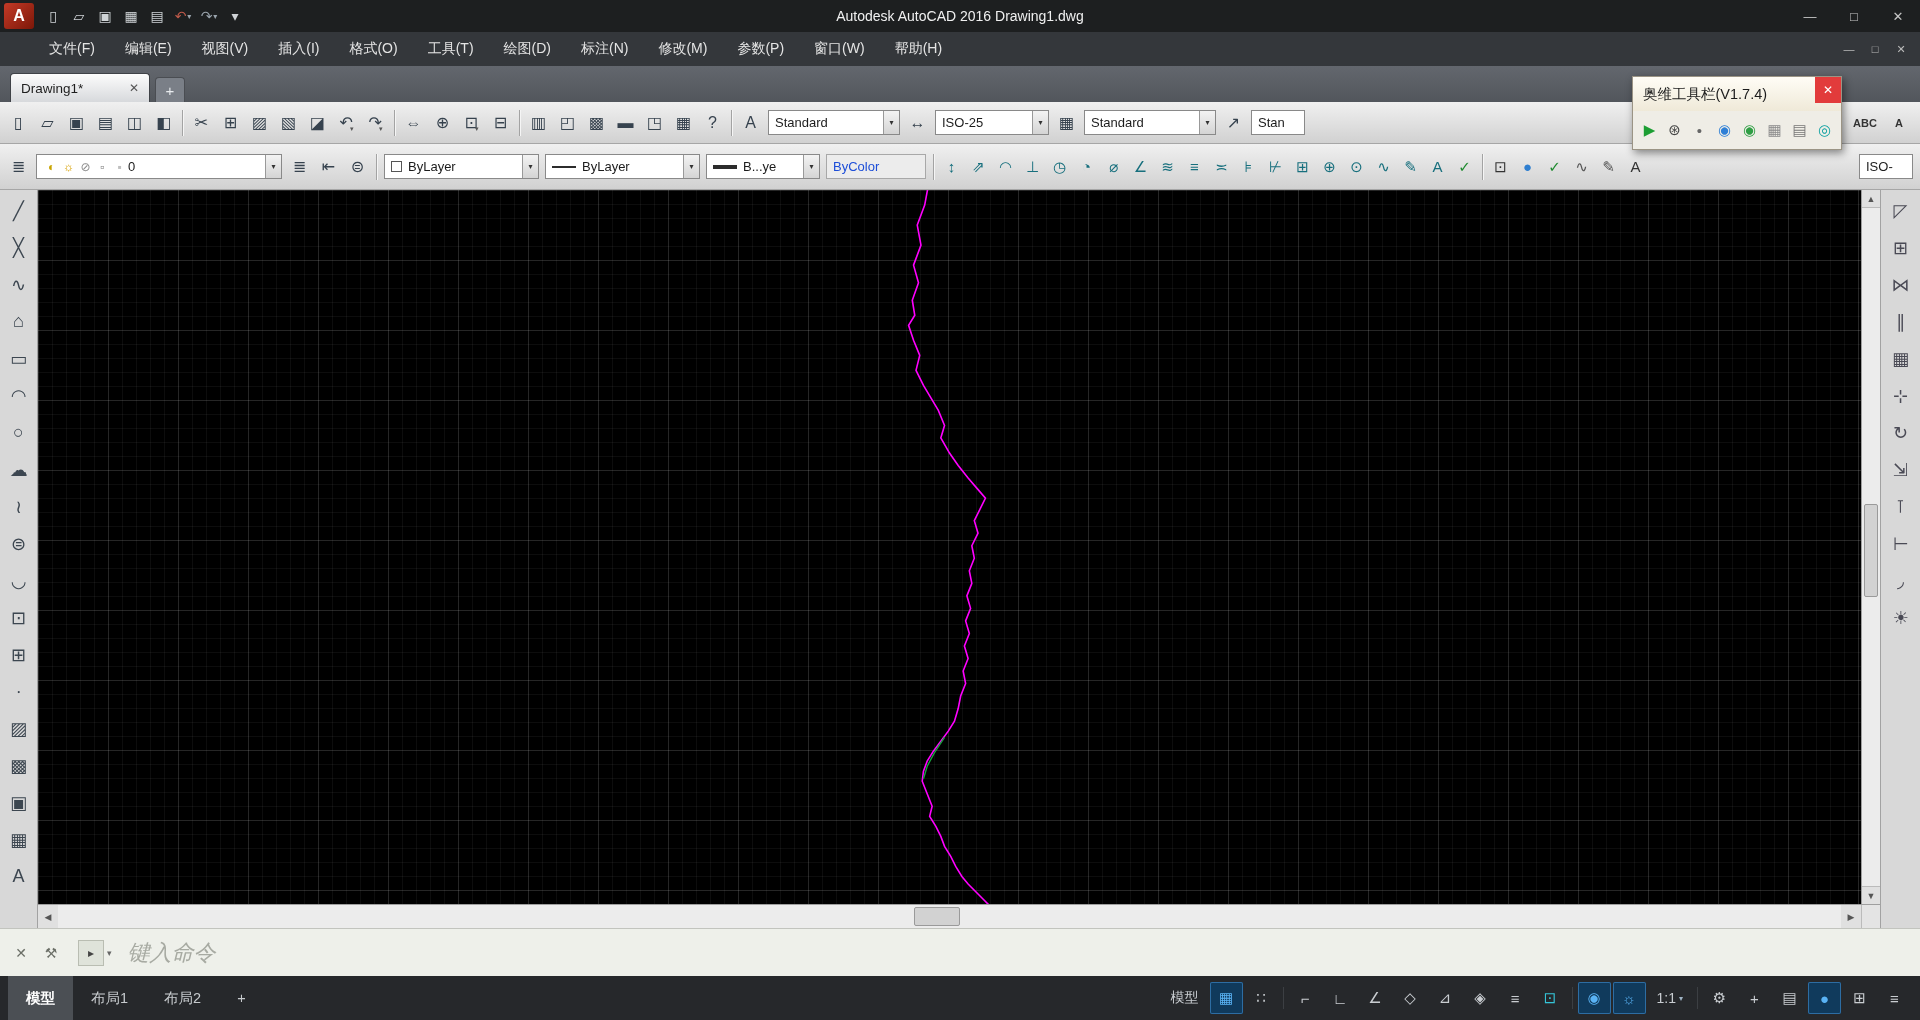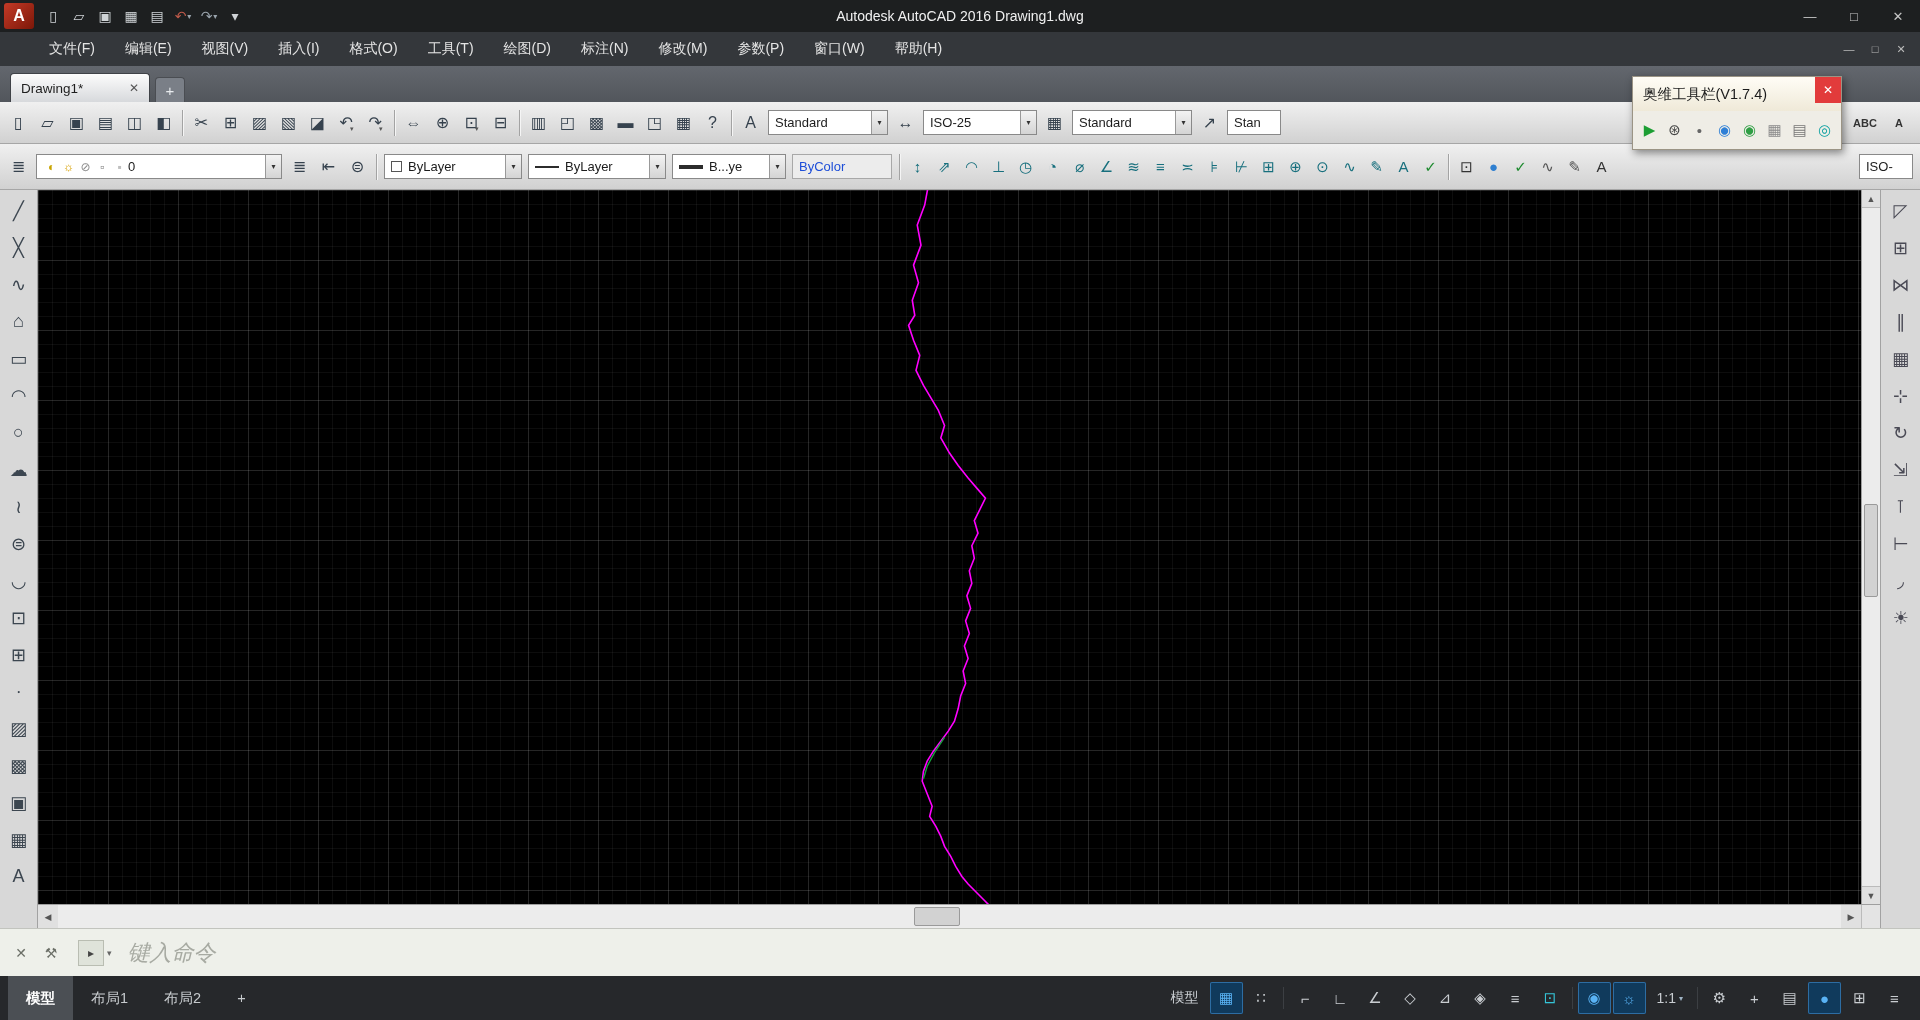--- a/index.html
+++ b/index.html
@@ -35,21 +35,21 @@
 .r1{height:42px}
 .r2{height:46px}
 .ticons{display:flex;align-items:center}
 .tbi{width:29px;height:30px;display:flex;align-items:center;justify-content:center;color:#36424e;font-size:16px;border:1px solid transparent;border-radius:2px;flex:0 0 auto}
 .tbi .cd{font-size:7px;color:#555;margin-left:-3px;align-self:flex-end;padding-bottom:4px}
 .vsep{width:1px;height:26px;background:#a3a3a3;margin:0 4px;box-shadow:1px 0 0 #f5f5f5;flex:0 0 auto}
 .combo{height:25px;background:#fff;border:1px solid #898989;display:flex;align-items:center;font-size:13px;color:#1c1c1c;margin:0 3px;padding-left:6px;flex:0 0 auto}
 .combo .cval{flex:1;overflow:hidden;white-space:nowrap}
 .combo .cd{width:16px;height:100%;display:flex;align-items:center;justify-content:center;background:linear-gradient(#f3f3f3,#d4d4d4);border-left:1px solid #999;font-size:8px;color:#333;margin-left:4px}
 .combo.disabled{background:#ececec;color:#1d4ed8;border-color:#a8a8a8}
-.w110{width:120px}.w120{width:114px}.w135{width:138px}.w240{width:246px}.w100{width:100px}.w70{width:54px}
+.w110{width:132px}.w120{width:114px}.w135{width:155px}.w240{width:246px}.w100{width:100px}.w70{width:54px}
 .lsrow{display:flex;align-items:center}
 .lsico{width:17px;display:flex;justify-content:center;font-size:12px}
 .chip{width:11px;height:11px;background:#fff;border:1px solid #555;margin-right:6px;flex:0 0 auto}
 .lt::before{content:"";width:24px;height:2px;background:#2c2c2c;margin-right:6px;flex:0 0 auto}
 .lw::before{content:"";width:24px;height:4px;background:#2c2c2c;margin-right:6px;flex:0 0 auto}
 .dimicons .tbi{width:27px;color:#176f7d;font-size:15px}
 .tail{margin-left:auto;display:flex;align-items:center}
 .tail .tbi{width:34px;font-size:11px;font-weight:bold;color:#333}
 .cutcombo{margin-left:auto}
 

